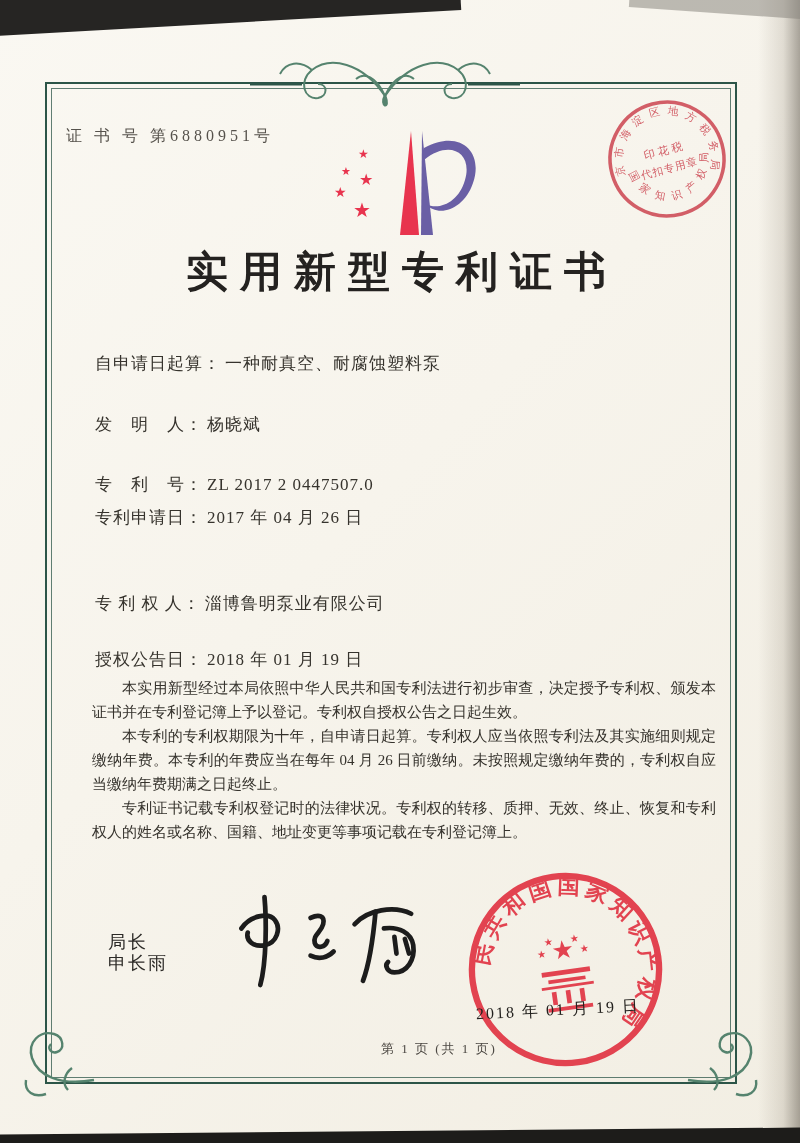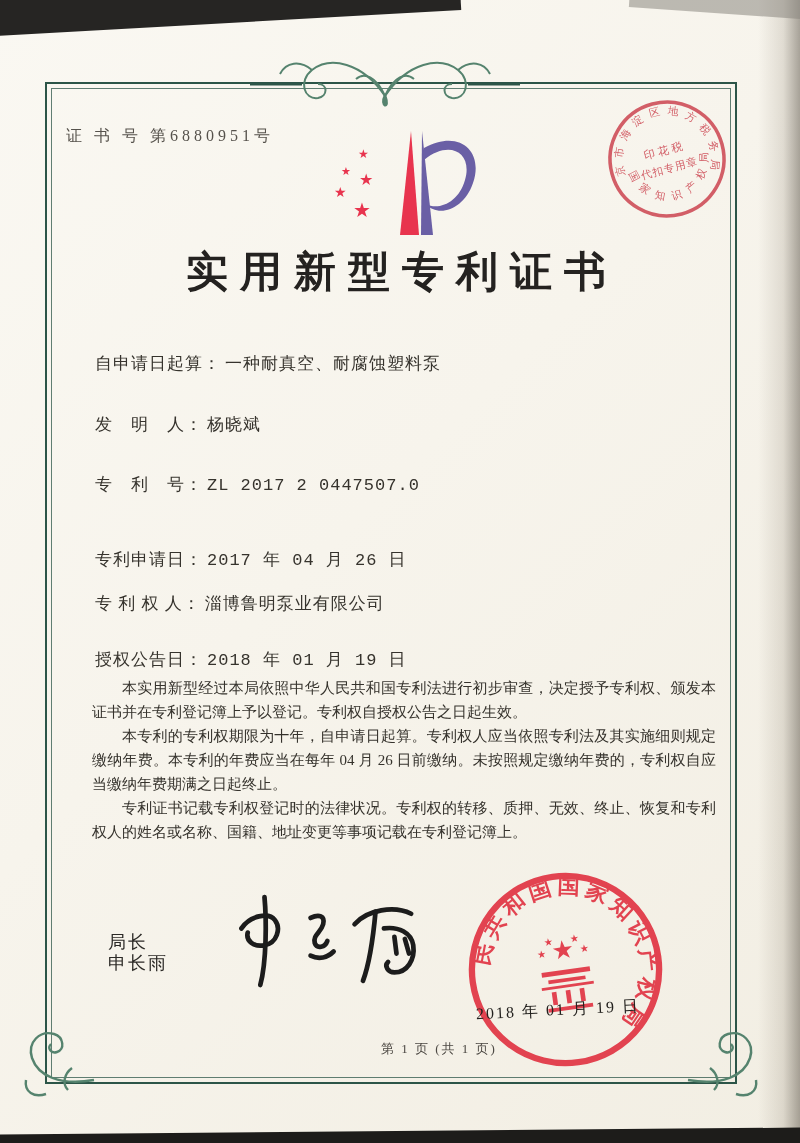--- a/index.html
+++ b/index.html
@@ -25,21 +25,21 @@
          letter-spacing:4px;color:#56524c;}
   .logo{position:absolute;left:332px;top:128px;width:150px;height:110px;z-index:2;}
   .logo .star{position:absolute;color:#e8344e;line-height:1;}
   .page-title{position:absolute;left:58px;top:244px;width:688px;text-align:center;z-index:2;
          font-size:42px;font-weight:bold;letter-spacing:12px;color:#242220;}
 
   .tax-stamp{position:absolute;left:606px;top:98px;width:122px;height:122px;z-index:3;
          transform:rotate(-15deg);opacity:.85;}
 
   .field{position:absolute;left:95px;z-index:2;font-size:17px;color:#36332d;letter-spacing:1px;}
-  .field .val{margin-left:4px;font-family:Liberation Mono, monospace;}
+  .field .val{margin-left:4px;}
   .paragraphs{position:absolute;left:92px;top:676px;width:624px;z-index:2;
          font-size:15px;line-height:24px;color:#35322c;text-align:justify;}
   .paragraphs p{margin:0;text-indent:2em;font-family:Liberation Serif, serif;}
 
   .signer{position:absolute;left:108px;z-index:2;font-size:18px;color:#2b2926;letter-spacing:2px;}
   .signature{position:absolute;left:210px;top:888px;width:220px;height:106px;z-index:2;}
   .seal{position:absolute;left:468px;top:872px;width:195px;height:195px;z-index:3;
          transform:rotate(-8deg);opacity:.88;}
   .seal-date{position:absolute;left:476px;top:1000px;z-index:4;font-size:16px;
          color:#23211e;letter-spacing:2px;transform:rotate(-3deg);}
@@ -115,21 +115,21 @@
 
   <div class="field" style="top:352px;">
     <span>自申请日起算：</span><span class="val">一种耐真空、耐腐蚀塑料泵</span>
   </div>
   <div class="field" style="top:413px;">
     <span>发　明　人：</span><span class="val">杨晓斌</span>
   </div>
   <div class="field" style="top:473px;">
     <span>专　利　号：</span><span class="val">ZL 2017 2 0447507.0</span>
   </div>
-  <div class="field" style="top:548px;text-align:right;">
+  <div class="field" style="top:506px;text-align:right;">
     <span>专利申请日：</span><span class="val">2017 年 04 月 26 日</span>
   </div>
   <div class="field" style="top:592px;">
     <span>专 利 权 人：</span><span class="val">淄博鲁明泵业有限公司</span>
   </div>
   <div class="field" style="top:648px;">
     <span>授权公告日：</span><span class="val">2018 年 01 月 19 日</span>
   </div>
 
   <div class="paragraphs">

